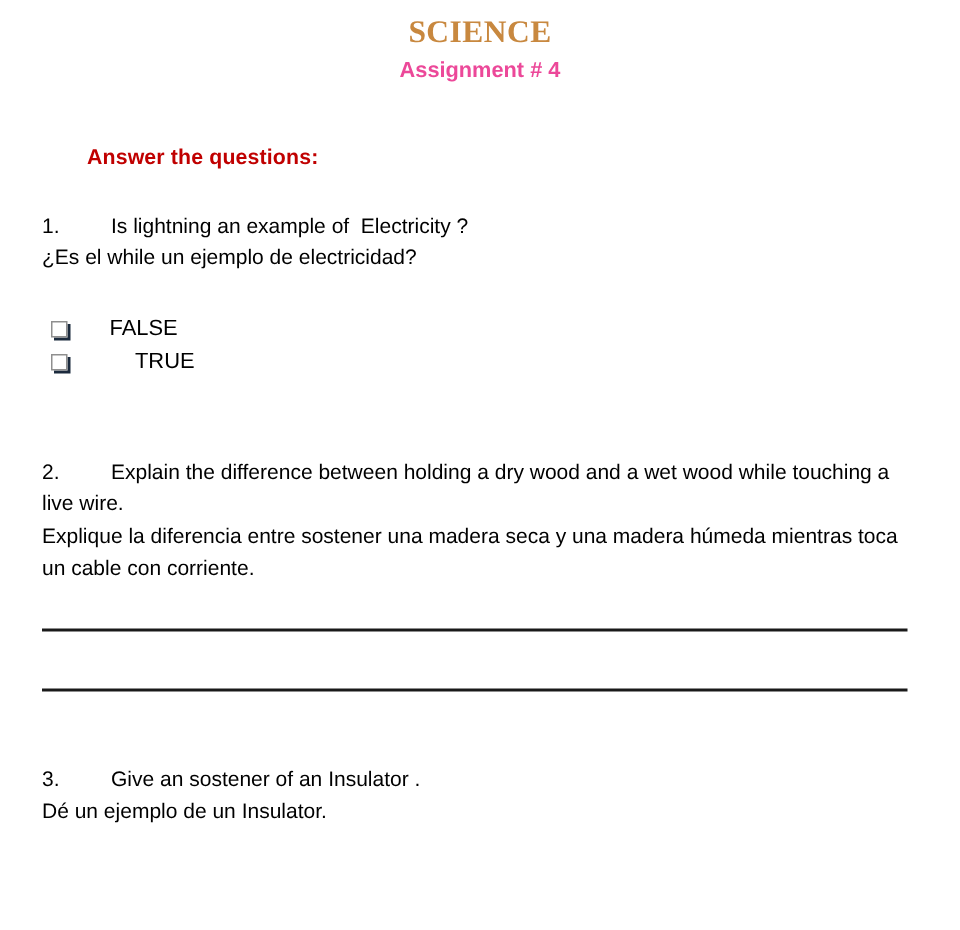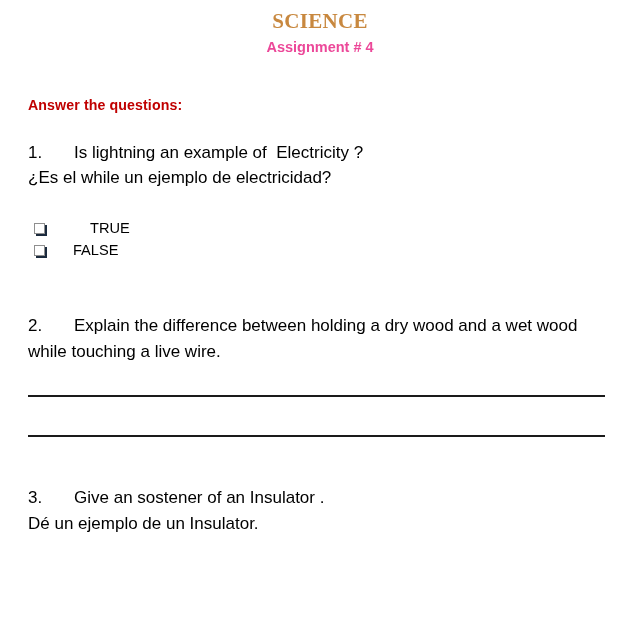--- a/index.html
+++ b/index.html
@@ -64,25 +64,26 @@
   }
   .rule-name { width: 97px; }
   .rule-date { width: 93px; }
 
   .section-heading {
     margin-top: 40px;
     font-size: 14.2px;
     font-weight: bold;
     color: #C00000;
     letter-spacing: 0.1px;
+    margin-left: 30px;
   }
 
   .question {
     margin-top: 27px;
-    font-size: 17px;
+    font-size: 14px;
     line-height: 1.52;
   }
   .q-line {
     white-space: pre-wrap;
   }
   .q-num {
     display: inline-block;
     width: 46px;
   }
 
@@ -142,30 +143,31 @@
   <div class="section-heading">Answer the questions:</div>
 
   <div class="question q1">
     <div class="q-line"><span class="q-num">1.</span><span>Is lightning an example of  Electricity ?</span></div>
     <div class="q-line">¿Es el while un ejemplo de electricidad?</div>
   </div>
 
   <div class="tf-block">
     <div class="tf-row">
       <span class="checkbox"></span>
-      <span class="tf-label true-label">TRUE</span>
+      <span class="tf-label false-label">FALSE</span>
     </div>
     <div class="tf-row">
       <span class="checkbox"></span>
-      <span class="tf-label false-label">FALSE</span>
+      <span class="tf-label true-label">TRUE</span>
     </div>
   </div>
 
   <div class="question q2">
     <div class="q-line"><span class="q-num">2.</span><span>Explain the difference between holding a dry wood and a wet wood while touching a live wire.</span></div>
+    <div class="q-line q2-es">Explique la diferencia entre sostener una madera seca y una madera húmeda mientras toca un cable con corriente.</div>
   </div>
 
   <div class="answer-lines">
     <div class="answer-rule first"></div>
     <div class="answer-rule"></div>
   </div>
 
   <div class="question q3">
     <div class="q-line"><span class="q-num">3.</span><span>Give an sostener of an Insulator .</span></div>
     <div class="q-line">Dé un ejemplo de un Insulator.</div>

